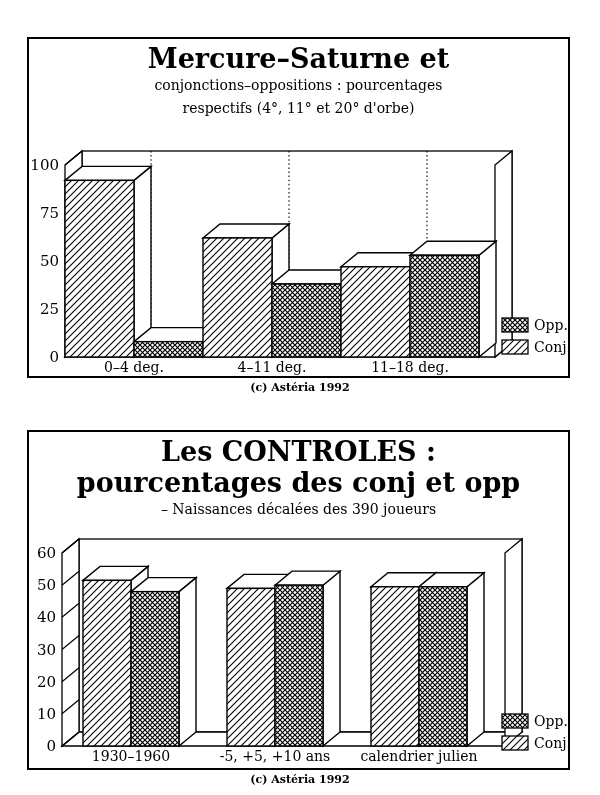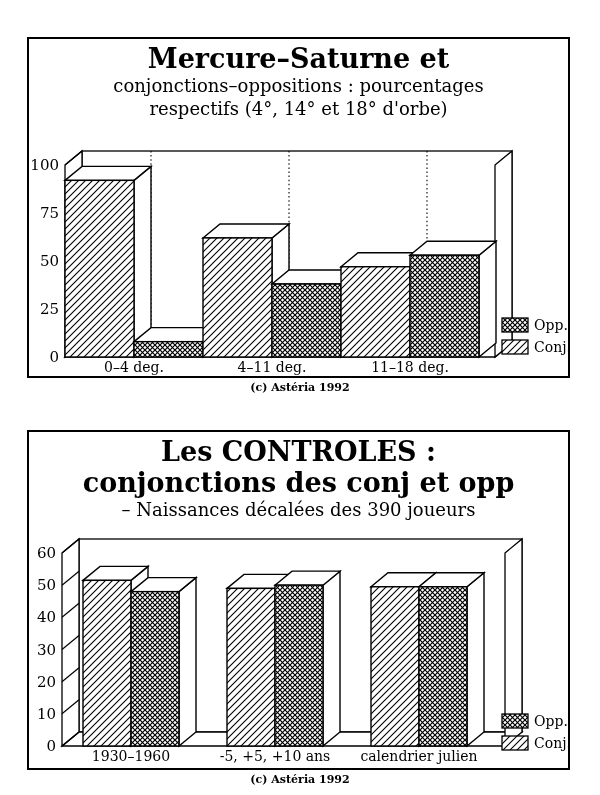--- a/index.html
+++ b/index.html
@@ -3,45 +3,45 @@
 <meta charset="utf-8">
 <style>
   html,body{margin:0;padding:0;background:#fff;}
   .page{position:relative;width:600px;height:795px;background:#ffffff;overflow:hidden;
         font-family:"DejaVu Serif", serif;color:#000;}
   .panel{position:absolute;border:2px solid #000;background:#fff;box-sizing:border-box;}
   #panel-0{left:27px;top:37px;width:543px;height:341px;}
   #panel-1{left:27px;top:430px;width:543px;height:340px;}
   .titles{position:absolute;left:0;right:0;top:4px;text-align:center;}
   .t-big{font-size:27px;line-height:31px;white-space:nowrap;font-weight:bold;}
-  .t-small{font-size:18px;line-height:23px;white-space:nowrap;}
+  .t-small{font-size:14px;line-height:23px;white-space:nowrap;}
   .chart-svg{position:absolute;left:0;top:0;width:600px;height:795px;pointer-events:none;}
   .caption{position:absolute;left:0;width:600px;text-align:center;
            font-size:11px;font-weight:bold;}
   #caption-0{top:381px;}
   #caption-1{top:773px;}
   svg text{font-family:"DejaVu Serif", serif;fill:#000;}
 </style>
 </head>
 <body>
 
 <div class="page">
 
   <section class="panel" id="panel-0">
     <div class="titles">
       <div class="t-big">Mercure–Saturne et</div>
       <div class="t-small">conjonctions–oppositions : pourcentages</div>
-      <div class="t-small">respectifs (4°, 14° et 18° d'orbe)</div>
+      <div class="t-small">respectifs (4°, 11° et 20° d'orbe)</div>
     </div>
   </section>
 
   <section class="panel" id="panel-1">
     <div class="titles">
       <div class="t-big">Les CONTROLES :</div>
-      <div class="t-big">conjonctions des conj et opp</div>
+      <div class="t-big">pourcentages des conj et opp</div>
       <div class="t-small">– Naissances décalées des 390 joueurs</div>
     </div>
   </section>
 
   <svg class="chart-svg" id="chart-0" viewBox="0 0 600 795">
       <defs>
         <pattern id="p0hatch" width="7" height="7" patternUnits="userSpaceOnUse">
           <rect width="7" height="7" fill="#fff"></rect>
           <path d="M-1,1 l2,-2 M0,7 l7,-7 M6,8 l2,-2" stroke="#000000" stroke-width="1.1" fill="none"></path>
         </pattern>

